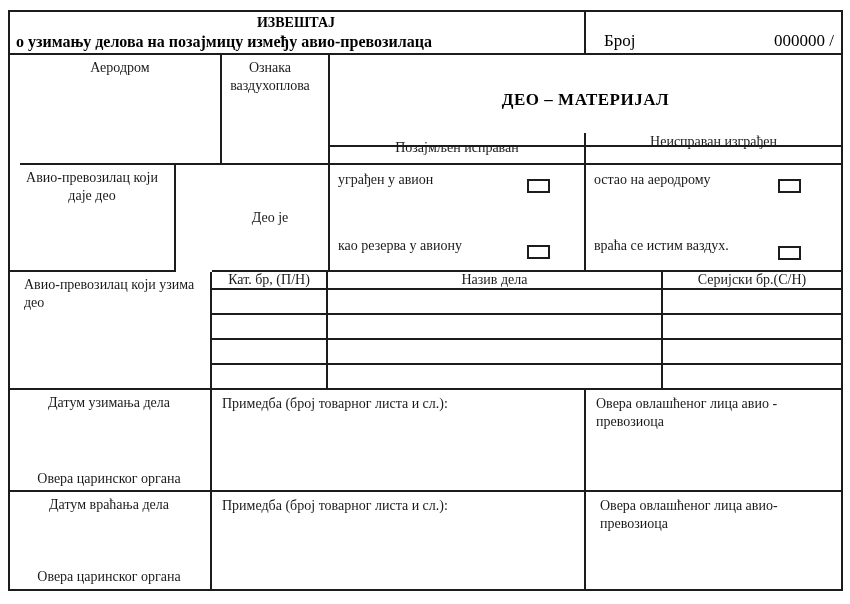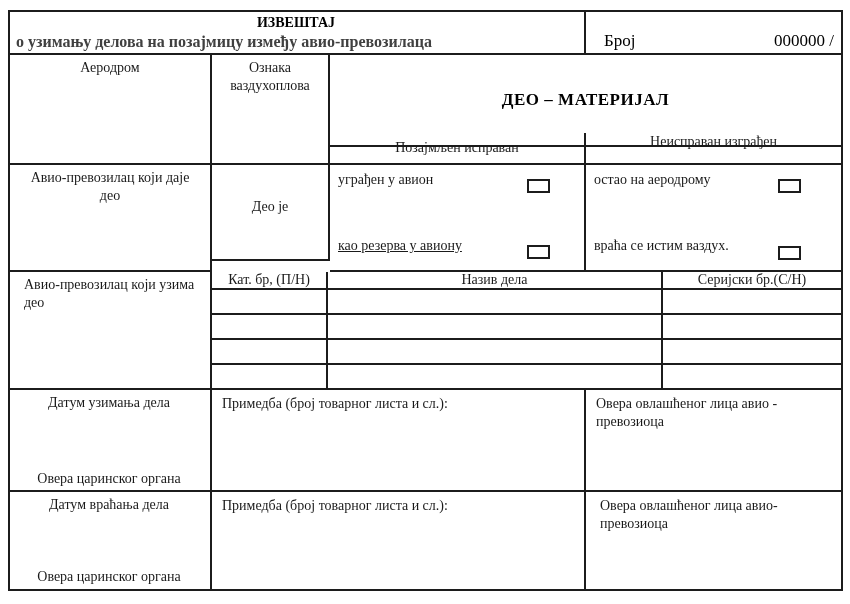--- a/index.html
+++ b/index.html
@@ -30,65 +30,65 @@
   .center { text-align: center; }
   .abs { position: absolute; }
   .checkbox {
     position: absolute;
     width: 23px; height: 14px;
     border: 2px solid #1c1c1c;
     box-sizing: border-box;
     background: #fff;
   }
   .title-line { font-size: 14px; font-weight: bold; color: #000; }
-  .subtitle-line { font-size: 16px; font-weight: bold; color: #404040; }
+  .subtitle-line { font-size: 16px; font-weight: bold; color: #000000; }
   .big-head { font-size: 17px; font-weight: bold; color: #000; letter-spacing: 0.5px; }
   .num-text { font-size: 17px; font-weight: normal; color: #000; }
 </style>
 </head>
 <body>
 
 <div class="page">
   <div class="tbl">
 
     <div class="cell br bb" style="left:0; top:0; width:576px; height:43px;">
       <div class="abs title-line center" style="left:0; right:2px; top:2px;">ИЗВЕШТАЈ</div>
       <div class="abs subtitle-line" style="left:6px; bottom:1px;">о узимању делова на позајмицу између авио-превозилаца</div>
     </div>
     <div class="cell bb" style="left:576px; top:0; width:255px; height:43px;">
       <div class="abs num-text" style="left:18px; bottom:2px;">Број</div>
       <div class="abs num-text" style="right:7px; bottom:2px;">000000 /</div>
     </div>
 
-    <div class="cell br bb center" style="left:0; top:43px; width:202px; height:110px; padding-top:4px;">
+    <div class="cell br bb center" style="left:10px; top:43px; width:202px; height:110px; padding-top:4px;">
       <span>Аеродром</span>
     </div>
     <div class="cell br bb center" style="left:202px; top:43px; width:118px; height:110px; padding:4px 8px 11px;">
       <span>Ознака ваздухоплова</span>
     </div>
     <div class="cell bb center" style="left:320px; top:43px; width:511px; height:92px; display:flex; align-items:center; justify-content:center;">
       <span class="big-head">ДЕО – МАТЕРИЈАЛ</span>
     </div>
     <div class="cell br bb center" style="left:320px; top:121px; width:256px; height:32px; display:flex; align-items:center; justify-content:center;">
       <span>Позајмљен исправан</span>
     </div>
     <div class="cell bb center" style="left:576px; top:121px; width:255px; height:32px; display:flex; justify-content:center;">
       <span>Неисправан изграђен</span>
     </div>
 
-    <div class="cell br bb center" style="left:0; top:153px; width:202px; height:107px; padding:4px 12px 0;">
+    <div class="cell br bb center" style="left:0; top:153px; width:166px; height:107px; padding:4px 12px 0;">
       <span>Авио-превозилац који даје део</span>
     </div>
-    <div class="cell br bb center" style="left:202px; top:142px; width:118px; height:107px; display:flex; align-items:center; justify-content:center;">
+    <div class="cell br bb center" style="left:202px; top:153px; width:118px; height:107px; display:flex; align-items:center; justify-content:center;">
       <span>Део је</span>
     </div>
     <div class="cell br bb" style="left:320px; top:153px; width:256px; height:107px;">
       <div class="abs" style="left:8px; top:6px;">уграђен у авион</div>
       <div class="checkbox" style="left:197px; top:14px;"></div>
-      <div class="abs" style="left:8px; top:72px;text-decoration:underline;">као резерва у авиону</div>
+      <div class="abs" style="left:8px; top:72px;">као резерва у авиону</div>
       <div class="checkbox" style="left:197px; top:80px;"></div>
     </div>
     <div class="cell bb" style="left:576px; top:153px; width:255px; height:107px;">
       <div class="abs" style="left:8px; top:6px;">остао на аеродрому</div>
       <div class="checkbox" style="left:192px; top:14px;"></div>
       <div class="abs" style="left:8px; top:72px;">враћа се истим ваздух.</div>
       <div class="checkbox" style="left:192px; top:81px;"></div>
     </div>
 
     <div class="cell br bb" style="left:0; top:260px; width:202px; height:118px; padding:4px 10px 0 14px;">

